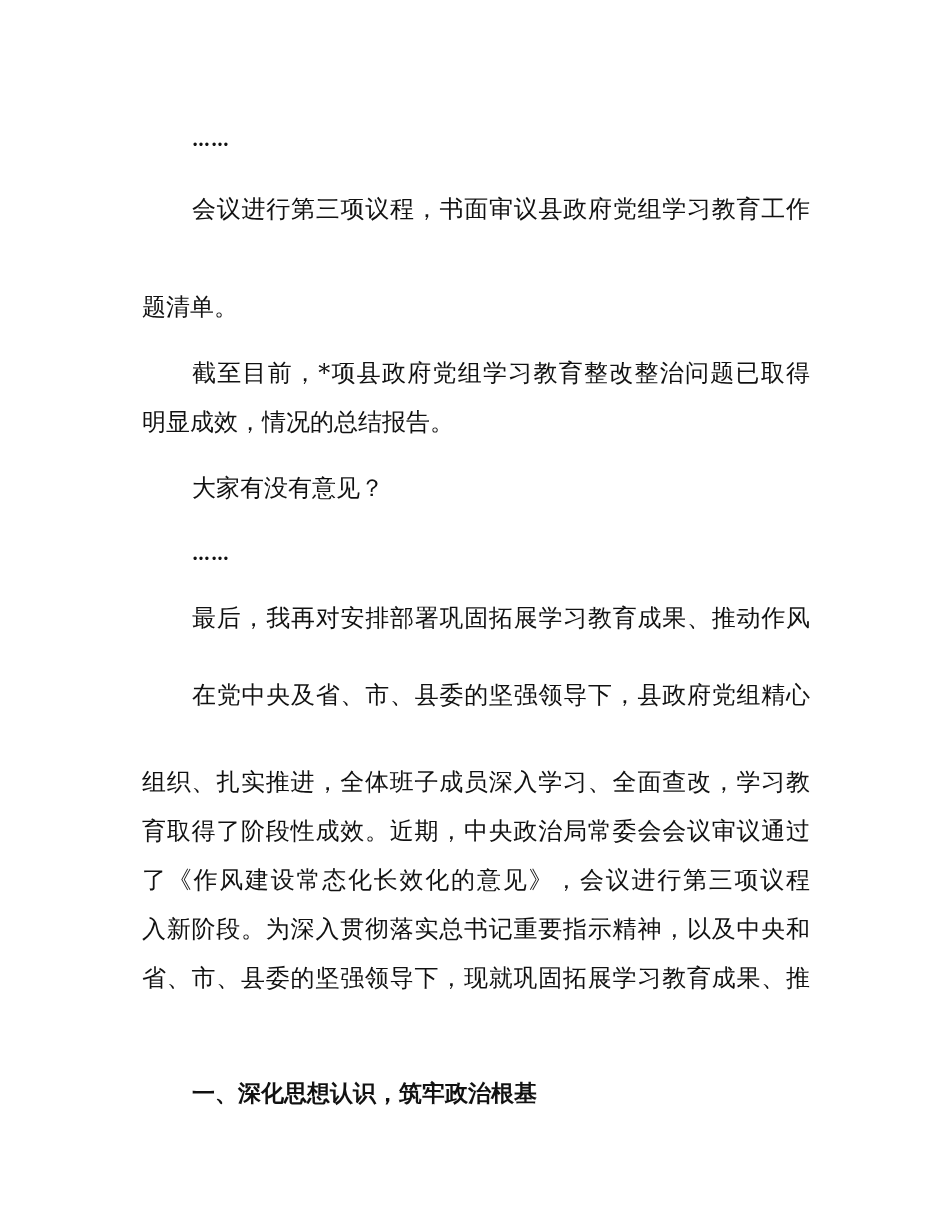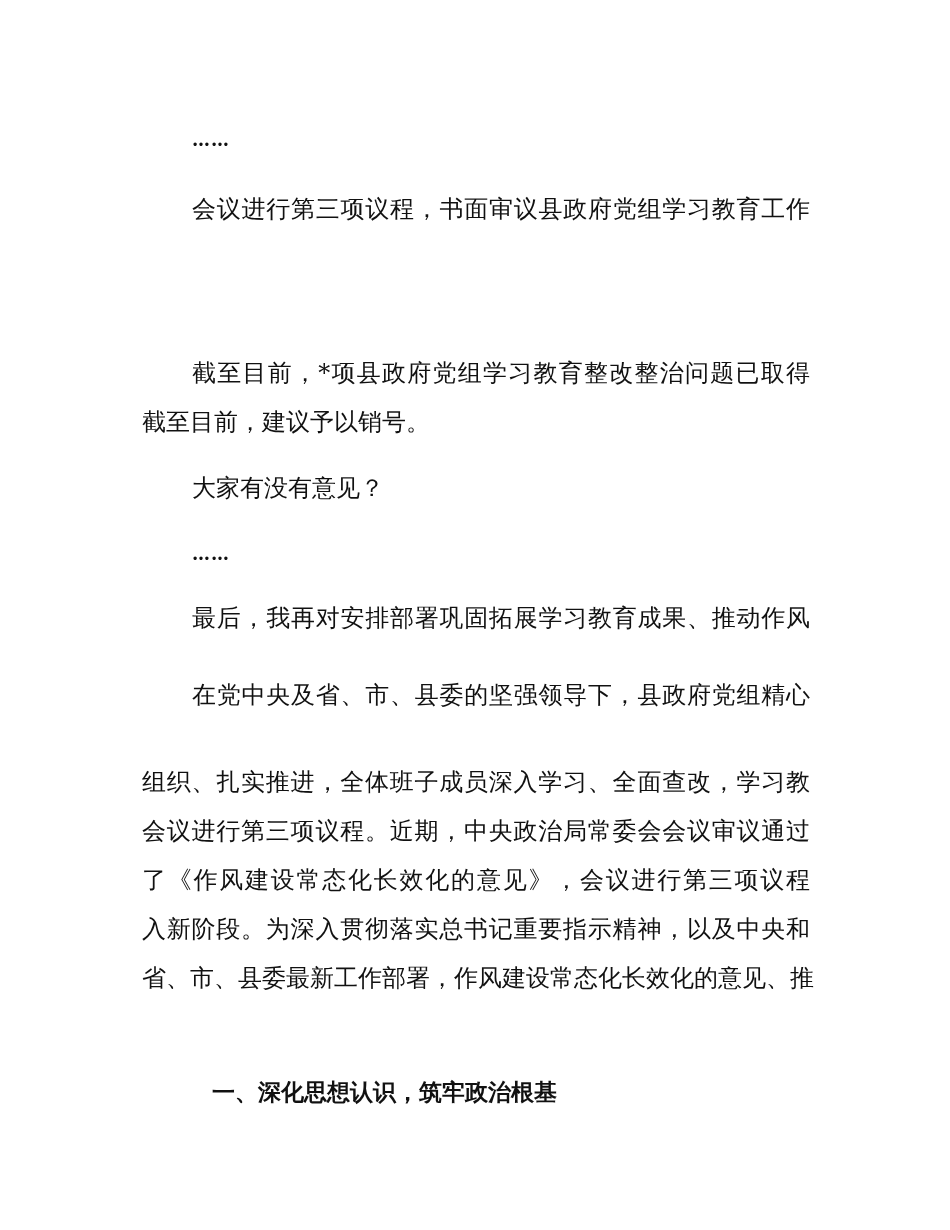--- a/index.html
+++ b/index.html
@@ -19,46 +19,46 @@
       line-height: 32px;
       white-space: nowrap;
       text-align: justify;
       text-align-last: justify;
       letter-spacing: 0;
     }
     .line.indent { left: 192px; width: 618px; }
     .line.last { text-align-last: left; }
     .line.ell { letter-spacing: 1px; font-size: 18px; font-weight: bold; }
     .line.heading {
-      font-family: Liberation Mono, monospace;
+      font-family: Liberation Serif, serif;
       font-weight: bold;
       font-size: 23px;
-      margin-left: 20px;
     }
   </style>
 </head>
 <body>
 
 <div class="page">
 
   <div class="line indent last ell" style="top:124px">……</div>
 
   <div class="line indent" style="top:193px">会议进行第三项议程，书面审议县政府党组学习教育工作</div>
+  <div class="line last" style="top:291px">题清单。</div>
 
   <div class="line indent" style="top:357px">截至目前，*项县政府党组学习教育整改整治问题已取得</div>
-  <div class="line last" style="top:406px">截至目前，建议予以销号。</div>
+  <div class="line last" style="top:406px">明显成效，情况的总结报告。</div>
 
   <div class="line indent last" style="top:472px">大家有没有意见？</div>
 
   <div class="line indent last ell" style="top:538px">……</div>
 
   <div class="line indent" style="top:602px">最后，我再对安排部署巩固拓展学习教育成果、推动作风</div>
 
   <div class="line indent" style="top:679px">在党中央及省、市、县委的坚强领导下，县政府党组精心</div>
   <div class="line" style="top:766px">组织、扎实推进，全体班子成员深入学习、全面查改，学习教</div>
-  <div class="line" style="top:815px">会议进行第三项议程。近期，中央政治局常委会会议审议通过</div>
+  <div class="line" style="top:815px">育取得了阶段性成效。近期，中央政治局常委会会议审议通过</div>
   <div class="line" style="top:864px">了《作风建设常态化长效化的意见》，会议进行第三项议程</div>
   <div class="line" style="top:913px">入新阶段。为深入贯彻落实总书记重要指示精神，以及中央和</div>
-  <div class="line" style="top:962px">省、市、县委最新工作部署，作风建设常态化长效化的意见、推</div>
+  <div class="line" style="top:962px">省、市、县委的坚强领导下，现就巩固拓展学习教育成果、推</div>
 
   <div class="line indent last heading" style="top:1078px">一、深化思想认识，筑牢政治根基</div>
 
 </div>
 
 </body></html>

